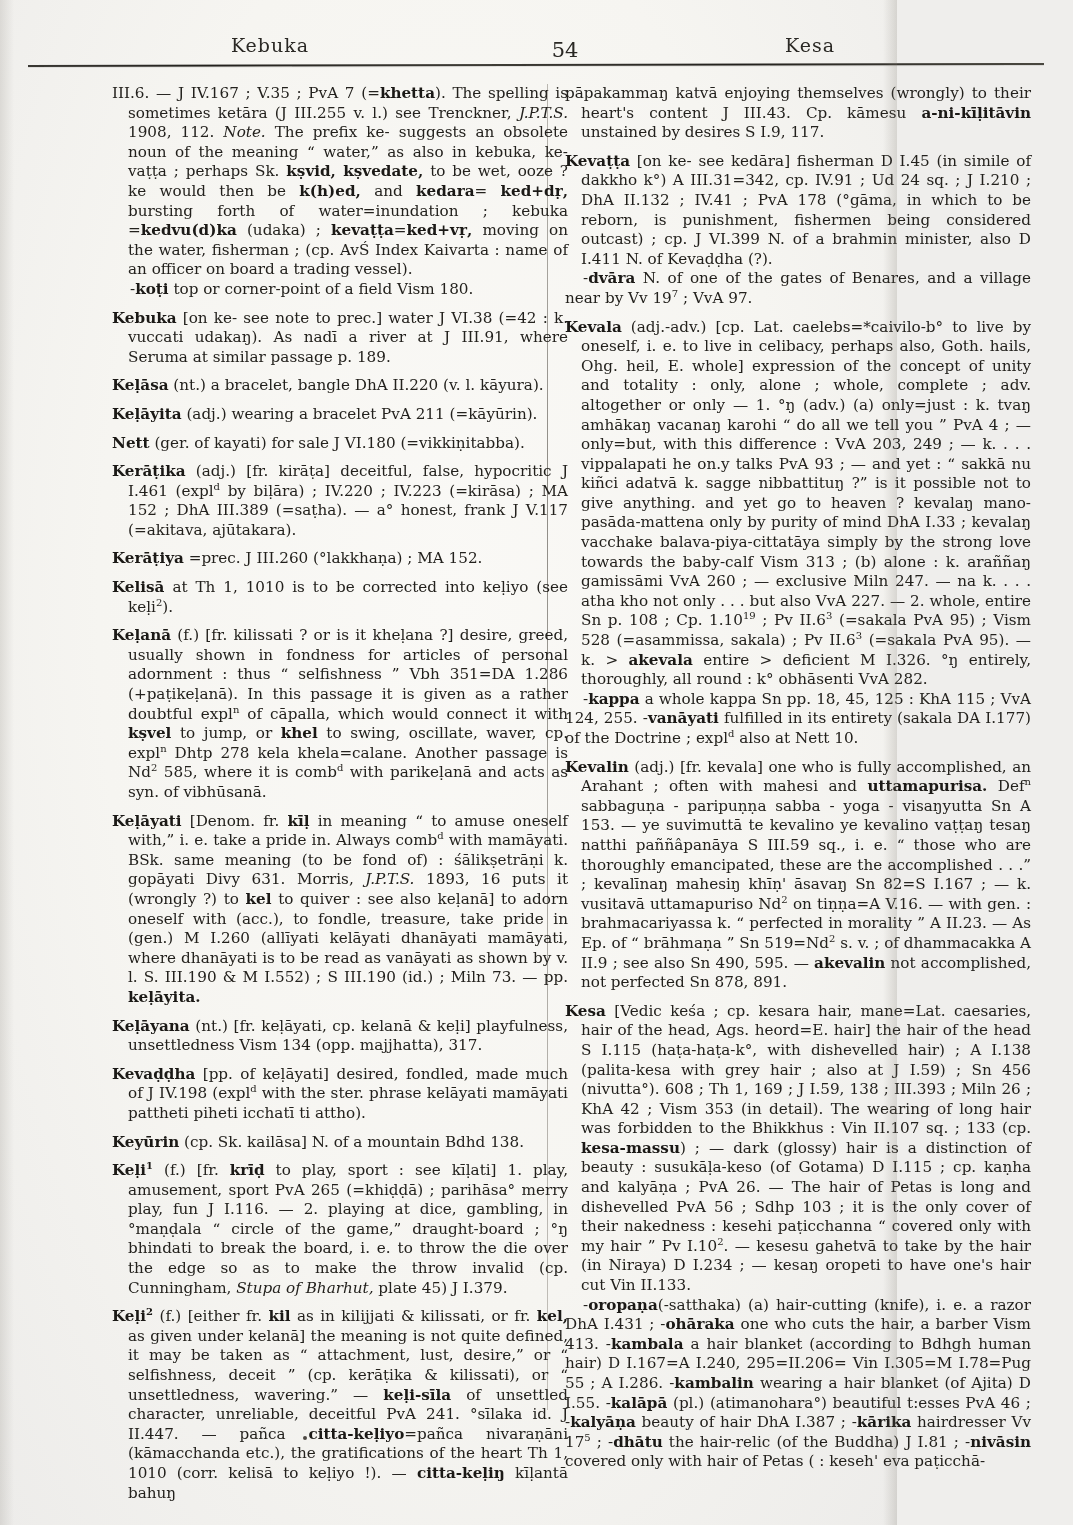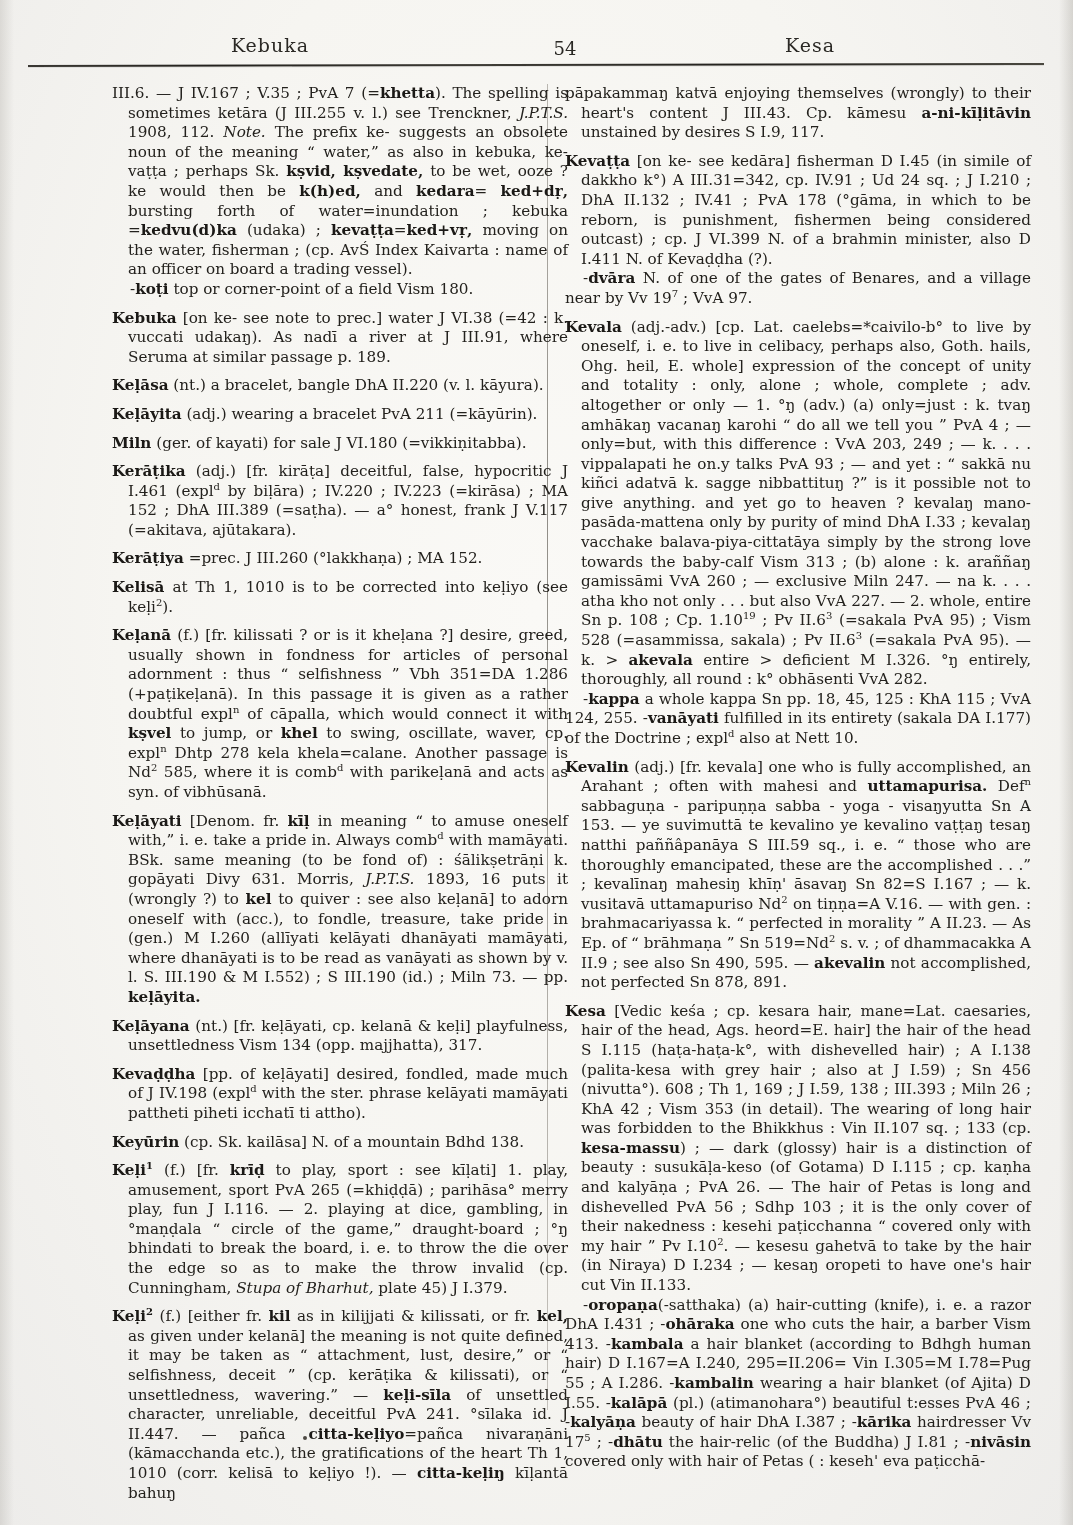--- a/index.html
+++ b/index.html
@@ -3,36 +3,36 @@
 <meta charset="utf-8">
 <style>
   html,body{margin:0;padding:0;}
   body{
     width:1073px;height:1525px;
     background:#efeeec;
     font-family:"DejaVu Serif","Liberation Serif",serif;
     overflow:hidden;
   }
   .page{
-    position:relative;width:1073px;height:1525px;
+    position:relative;width:897px;height:1525px;
     background:
       radial-gradient(ellipse at 50% 40%, #faf9f6 0%, #f6f5f1 55%, #edecea 100%);
     color:#211f1c;
     text-decoration:underline;
   }
   
   .hdr-word{
     position:absolute;top:34px;
     font-size:19px;letter-spacing:1px;color:#2a2824;
   }
   .hdr-word.left{left:0;width:540px;text-align:center;}
   .hdr-word.right{left:560px;width:500px;text-align:center;}
   .hdr-page{
     position:absolute;top:38px;left:520px;width:90px;text-align:center;
-    font-size:18px;color:#2a2824;
+    font-size:21px;color:#2a2824;
   }
   .rule{
     position:absolute;top:64px;left:28px;width:1016px;height:2px;
     background:linear-gradient(90deg,#3a3833 0%,#23211d 18%,#3f3d37 45%,#23211d 70%,#4a4840 100%);
     transform:rotate(-0.12deg);
     box-shadow:0 1px 0 rgba(0,0,0,0.08);
   }
   .col-divider{
     position:absolute;top:84px;left:547px;width:1px;height:1326px;
     background:linear-gradient(#b9b6b0, #8e8b85 30%, #b0ada7 70%, #c4c1bb);
@@ -90,21 +90,21 @@
         <div class="entry">
           <p class="para"><span class="hw">Kebuka</span> [on ke- see note to prec.] water J VI.38 (=42 : k. vuccati udakaŋ).  As nadī a river at J III.91, where Seruma at similar passage p. 189.</p>
         </div>
         <div class="entry">
           <p class="para"><span class="hw">Keḷāsa</span> (nt.) a bracelet, bangle DhA II.220 (v. l. kāyura).</p>
         </div>
         <div class="entry">
           <p class="para"><span class="hw">Keḷāyita</span> (adj.) wearing a bracelet PvA 211 (=kāyūrin).</p>
         </div>
         <div class="entry">
-          <p class="para"><span class="hw">Miln</span> (ger. of kayati) for sale J VI.180 (=vikkiṇitabba).</p>
+          <p class="para"><span class="hw">Nett</span> (ger. of kayati) for sale J VI.180 (=vikkiṇitabba).</p>
         </div>
         <div class="entry">
           <p class="para"><span class="hw">Kerāṭika</span> (adj.) [fr. kirāṭa] deceitful, false, hypocritic J I.461 (expl<sup>d</sup> by biḷāra) ; IV.220 ; IV.223 (=kirāsa) ; MA 152 ; DhA III.389 (=saṭha). — a° honest, frank J V.117 (=akitava, ajūtakara).</p>
         </div>
         <div class="entry">
           <p class="para"><span class="hw">Kerāṭiya</span> =prec. J III.260 (°lakkhaṇa) ; MA 152.</p>
         </div>
         <div class="entry">
           <p class="para"><span class="hw">Kelisā</span> at Th 1, 1010 is to be corrected into keḷiyo (see keḷi<sup>2</sup>).</p>
         </div>

